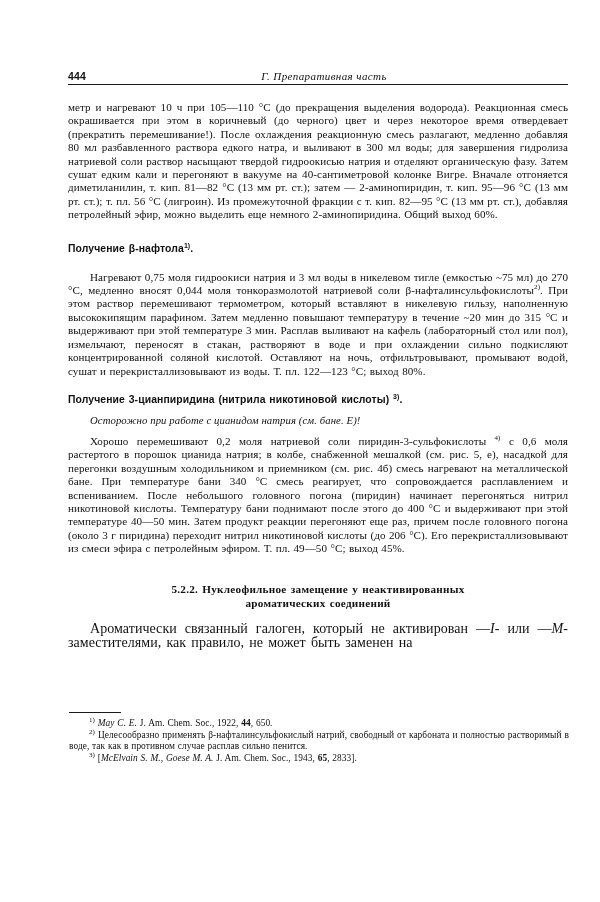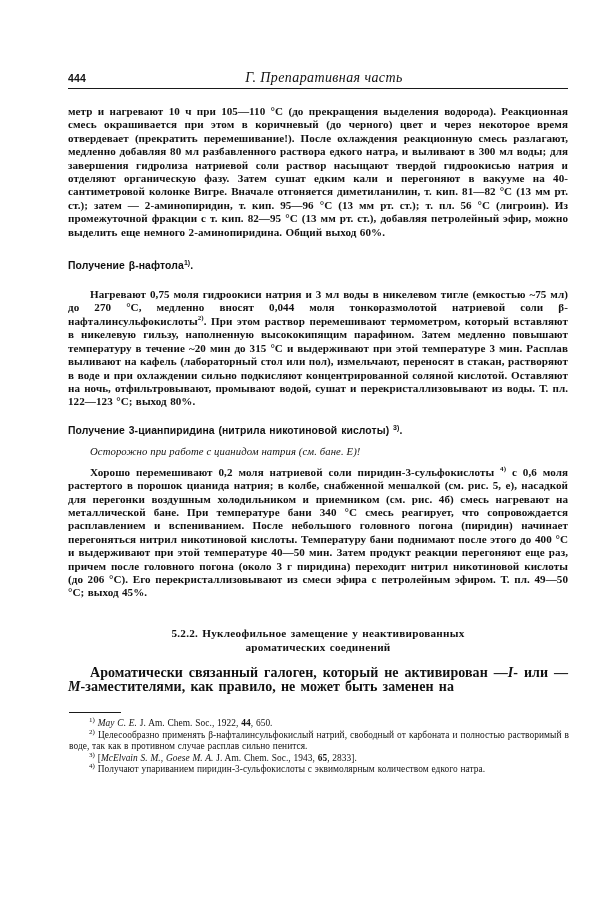--- a/index.html
+++ b/index.html
@@ -44,42 +44,41 @@
     font-weight: bold;
     font-size: 10.5px;
     letter-spacing: 0.2px;
     width: 60px;
     text-align: left;
   }
   .runhead .rh-title {
     flex: 1;
     text-align: center;
     font-style: italic;
-    font-size: 14px;
+    font-size: 11px;
     letter-spacing: 0.4px;
     padding-right: 48px;
   }
   .rule-head {
     width: 100%;
     height: 0;
     border-top: 1.6px solid #1a1a1a;
     margin: 0 0 16px 0;
   }
 
   
   p.body {
     margin: 0 0 0 0;
     font-size: 11.1px;
     line-height: 13.4px;
     text-align: justify;
     text-justify: inter-word;
     letter-spacing: 0.05px;
     word-spacing: 0.6px;
     hyphens: manual;
-    font-weight: bold;
   }
   p.body.indent { text-indent: 22px; }
 
   h3.section-title {
     font-family: Liberation Serif, serif;
     font-weight: bold;
     font-size: 11.2px;
     line-height: 14.5px;
     margin: 0;
     text-align: center;
@@ -204,16 +203,15 @@
 
   <div class="footnotes">
     <div class="rule-foot"></div>
 
     <p class="footnote"><span class="marker">1)</span> <span class="it">May C. E.</span><span> J. Am. Chem. Soc., 1922, </span><span class="bd">44</span><span>, 650.</span></p>
 
     <p class="footnote"><span class="marker">2)</span> <span>Целесообразно применять β-нафталинсульфокислый натрий, свободный от карбоната и полностью растворимый в воде, так как в противном случае расплав сильно пенится.</span></p>
 
     <p class="footnote"><span class="marker">3)</span> <span>[</span><span class="it">McElvain S. M., Goese M. A.</span><span> J. Am. Chem. Soc., 1943, </span><span class="bd">65</span><span>, 2833].</span></p>
 
-    <p class="footnote"><span class="marker">4)</span> <span>Получают упариванием пиридин-3-сульфокислоты с эквимолярным количеством едкого натра.</span></p>
   </div>
 
 </div>
 
 </body></html>

